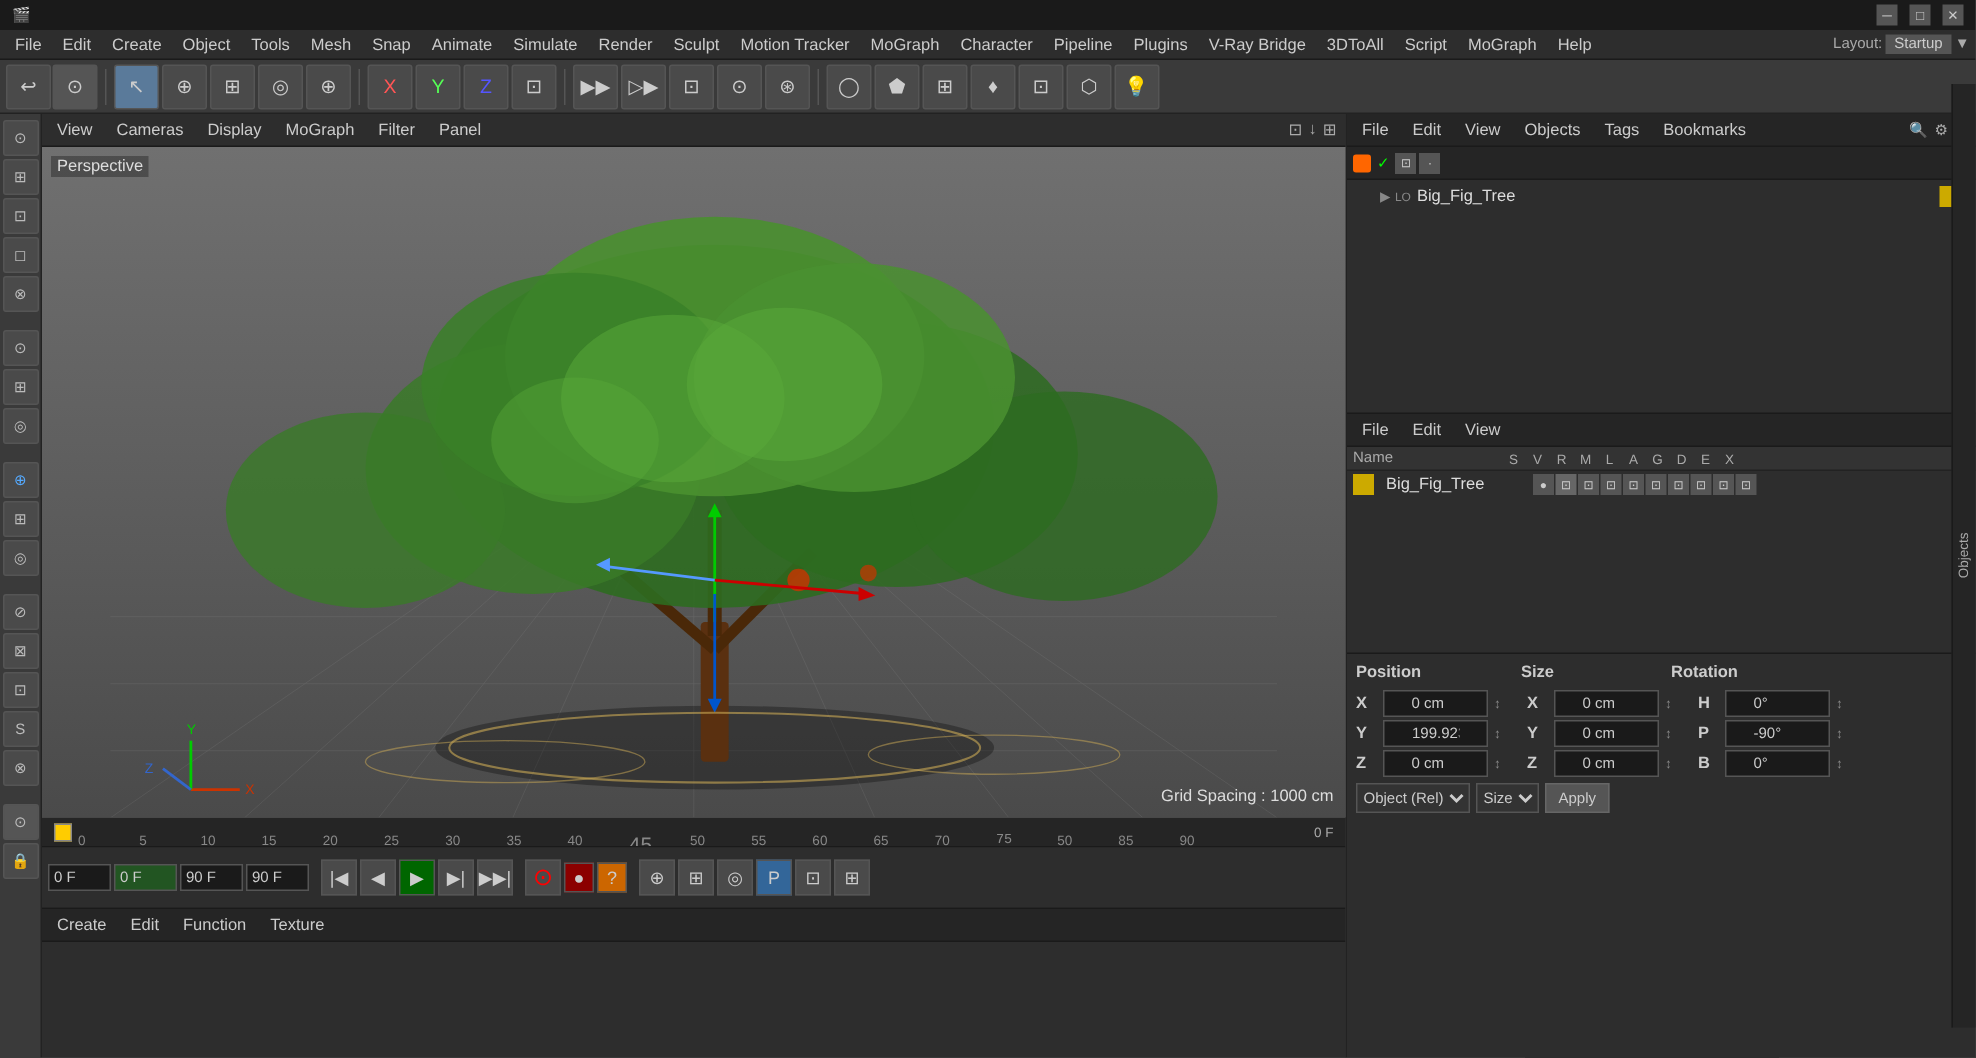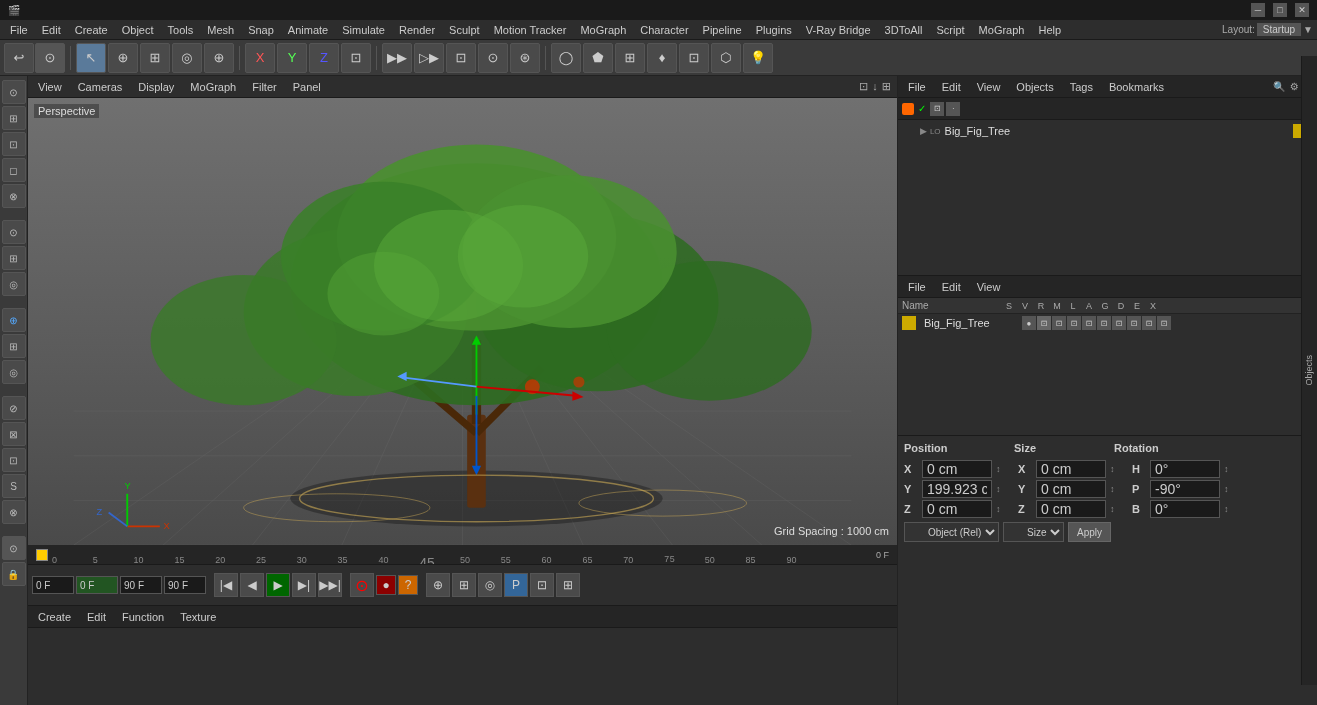--- a/index.html
+++ b/index.html
@@ -75,24 +75,24 @@
     
     #right-vtabs { width: 16px; background: #2d2d2d; writing-mode: vertical-lr; display: flex; flex-direction: column; align-items: center; gap: 20px; padding: 8px 0; border-left: 1px solid #1a1a1a; }
     .vtab { color: #aaa; font-size: 9px; cursor: pointer; padding: 4px 2px; white-space: nowrap; text-orientation: mixed; transform: rotate(180deg); }
 
     
     #psr-panel { height: 120px; background: #2d2d2d; padding: 4px; }
     #psr-header { display: flex; gap: 40px; padding: 2px 0; }
     .psr-label { font-size: 11px; color: #ccc; font-weight: bold; width: 80px; text-align: center; }
     .psr-row { display: flex; align-items: center; gap: 4px; margin: 2px 0; }
     .psr-axis { width: 14px; color: #ccc; font-size: 11px; font-weight: bold; }
-    .psr-input { width: 70px; height: 18px; background: #1a1a1a; border: 1px solid #555; color: #ccc; font-size: 14px; padding: 0 4px; }
+    .psr-input { width: 70px; height: 18px; background: #1a1a1a; border: 1px solid #555; color: #ccc; font-size: 10px; padding: 0 18px; }
     .psr-unit { color: #888; font-size: 9px; width: 10px; }
     #psr-footer { display: flex; align-items: center; gap: 4px; margin-top: 4px; }
-    .psr-select { height: 20px; background: #333; border: 1px solid #555; color: #ccc; font-size: 10px; padding-left: 19px; }
+    .psr-select { height: 20px; background: #333; border: 1px solid #555; color: #ccc; font-size: 10px; }
     .psr-apply { height: 20px; background: #555; border: 1px solid #666; color: #ccc; font-size: 10px; cursor: pointer; padding: 0 8px; }
 
     .viewport-grid { position: absolute; bottom: 0; left: 0; width: 100%; height: 60%; opacity: 0.3; }
   </style>
 </head>
 <body>
 
 <div id="titlebar">
   <span style="font-size:10px;color:#888;">🎬</span>
   <div class="win-btns">

